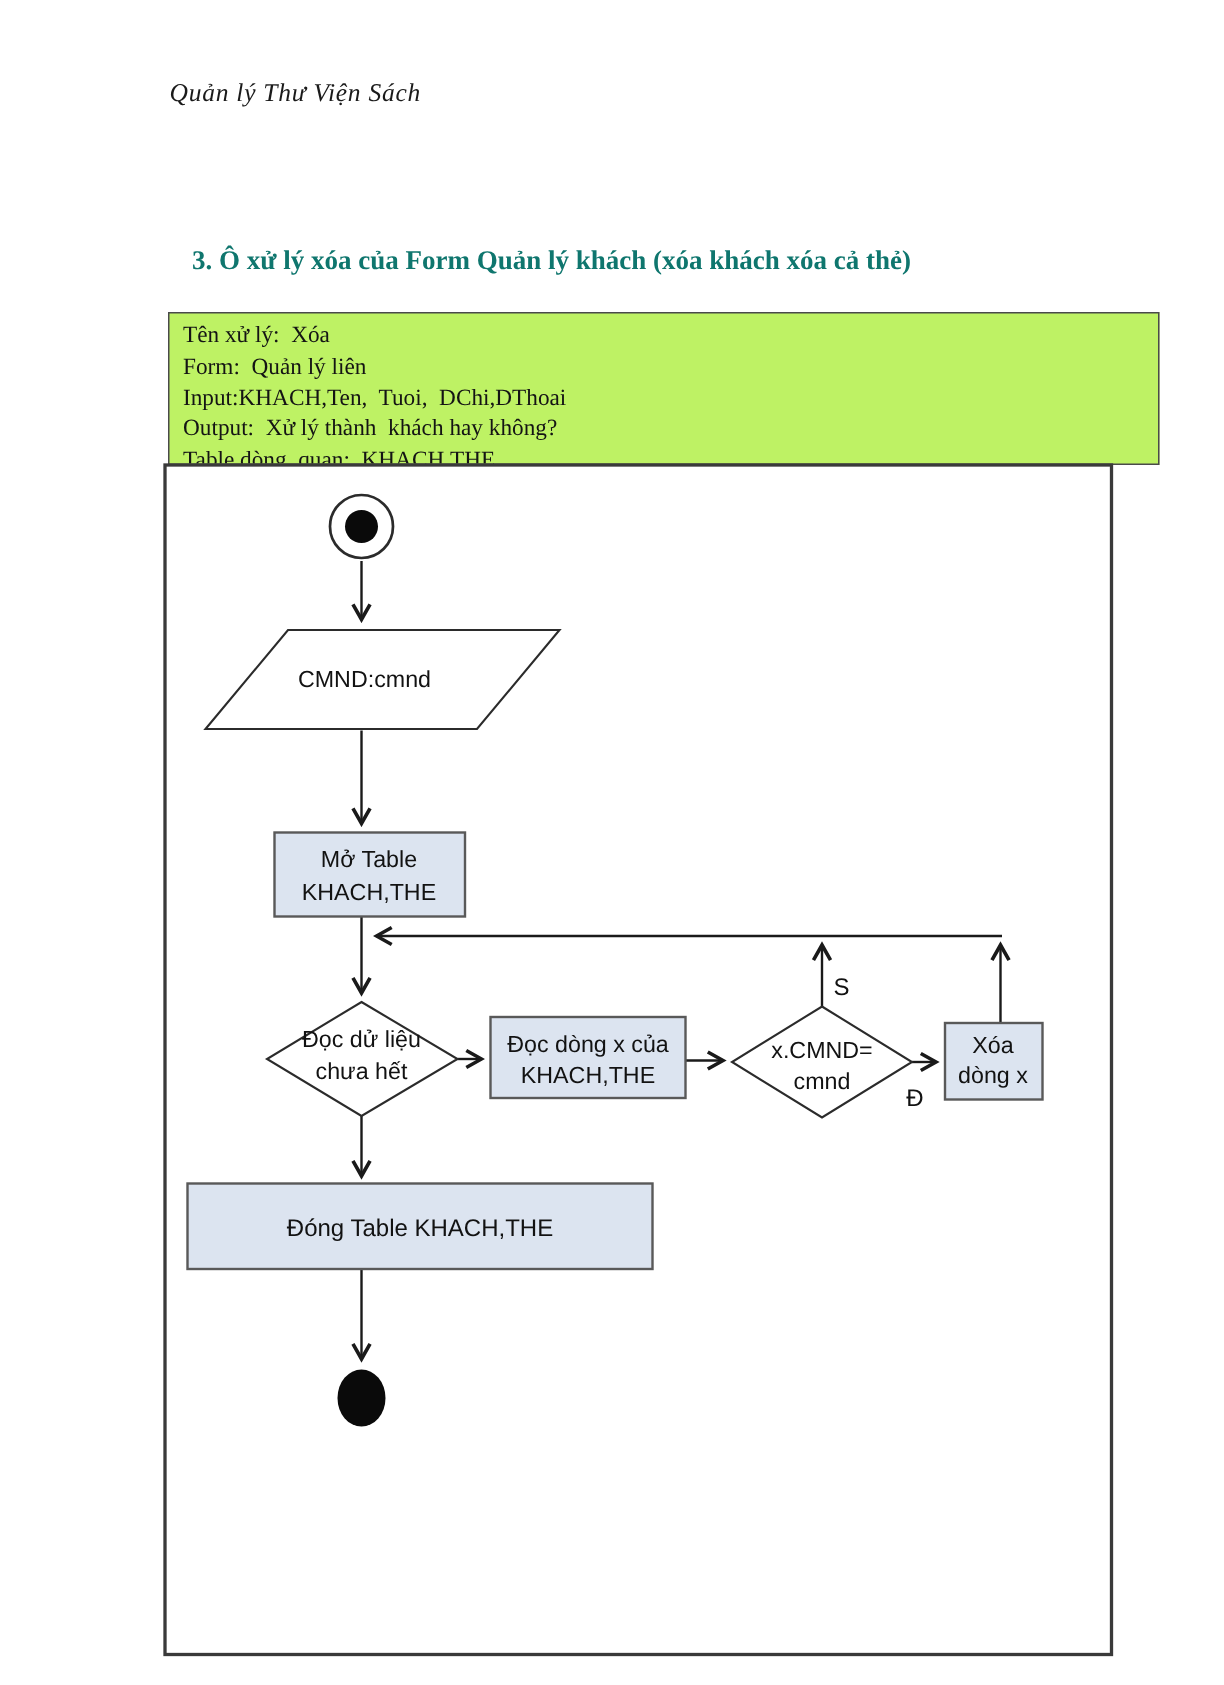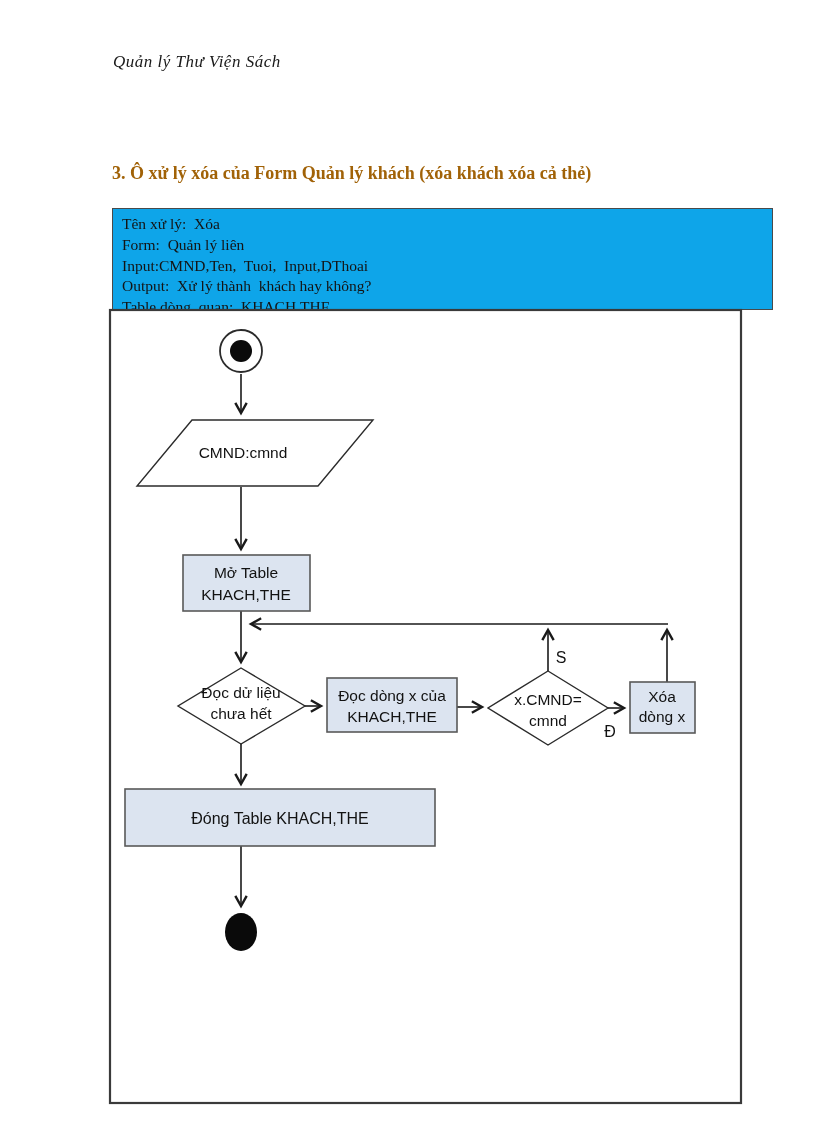--- a/index.html
+++ b/index.html
@@ -6,30 +6,30 @@
   .page {
     position:relative; width:816px; height:1123px; background:#ffffff;
     font-family:"Liberation Serif", serif; color:#111; overflow:hidden;
   }
   .doc-header {
     position:absolute; left:113px; top:52px;
     font-family:"Liberation Serif", serif; font-style:italic;
     font-size:17px; color:#1a1a1a; letter-spacing:0.5px;
   }
   .heading {
-    position:absolute; left:112px; top:163px;
+    position:absolute; left:128px; top:163px;
     font-family:"Liberation Serif", serif; font-weight:bold;
-    font-size:18px; color:#a16207;
+    font-size:18px; color:#0f766e;
   }
   .info-box {
     position:absolute; left:112px; top:208px; width:661px; height:102px;
     border:1px solid #4a4a4a; box-sizing:border-box; overflow:hidden;
     padding:5px 9px 0 9px;
     font-family:"Liberation Serif", serif; font-size:15.5px; line-height:20.8px;
-    color:#141414; background:#0ea5e9;
+    color:#141414; background:#bef264;
   }
   .info-line { white-space:pre; }
   svg.flow { position:absolute; left:0; top:0; }
   .frame   { fill:none; stroke:#3a3a3a; stroke-width:2.2px; }
   .shape   { fill:#ffffff; stroke:#2b2b2b; stroke-width:1.4px; }
   .proc    { fill:var(--process-fill,#dce4f0); stroke:#595959; stroke-width:1.6px; }
   .flowline{ stroke:var(--line,#1a1a1a); stroke-width:1.6px; fill:none; }
   .flabel  {
     font-family:"Liberation Sans", sans-serif; font-size:15.5px;
     fill:#121212; text-anchor:middle;
@@ -45,21 +45,21 @@
 
 <div class="page">
 
   <div class="doc-header">Quản lý  Thư Viện Sách</div>
 
   <div class="heading">3. Ô xử lý xóa của Form Quản lý khách (xóa khách xóa cả thẻ)</div>
 
   <div class="info-box">
     <div class="info-line">Tên xử lý:  Xóa</div>
     <div class="info-line">Form:  Quản lý liên</div>
-    <div class="info-line">Input:CMND,Ten,  Tuoi,  Input,DThoai</div>
+    <div class="info-line">Input:KHACH,Ten,  Tuoi,  DChi,DThoai</div>
     <div class="info-line">Output:  Xử lý thành  khách hay không?</div>
     <div class="info-line">Table dòng  quan:  KHACH,THE</div>
   </div>
 
   <svg class="flow" width="816" height="1123" viewBox="0 0 816 1123">
     <defs>
       <marker id="arr" viewBox="0 0 12 12" refX="10" refY="6" markerWidth="9.5" markerHeight="9.5" orient="auto-start-reverse">
         <path d="M2,1.5 L10,6 L2,10.5" fill="none" stroke="#1a1a1a" stroke-width="1.9"></path>
       </marker>
     </defs>

